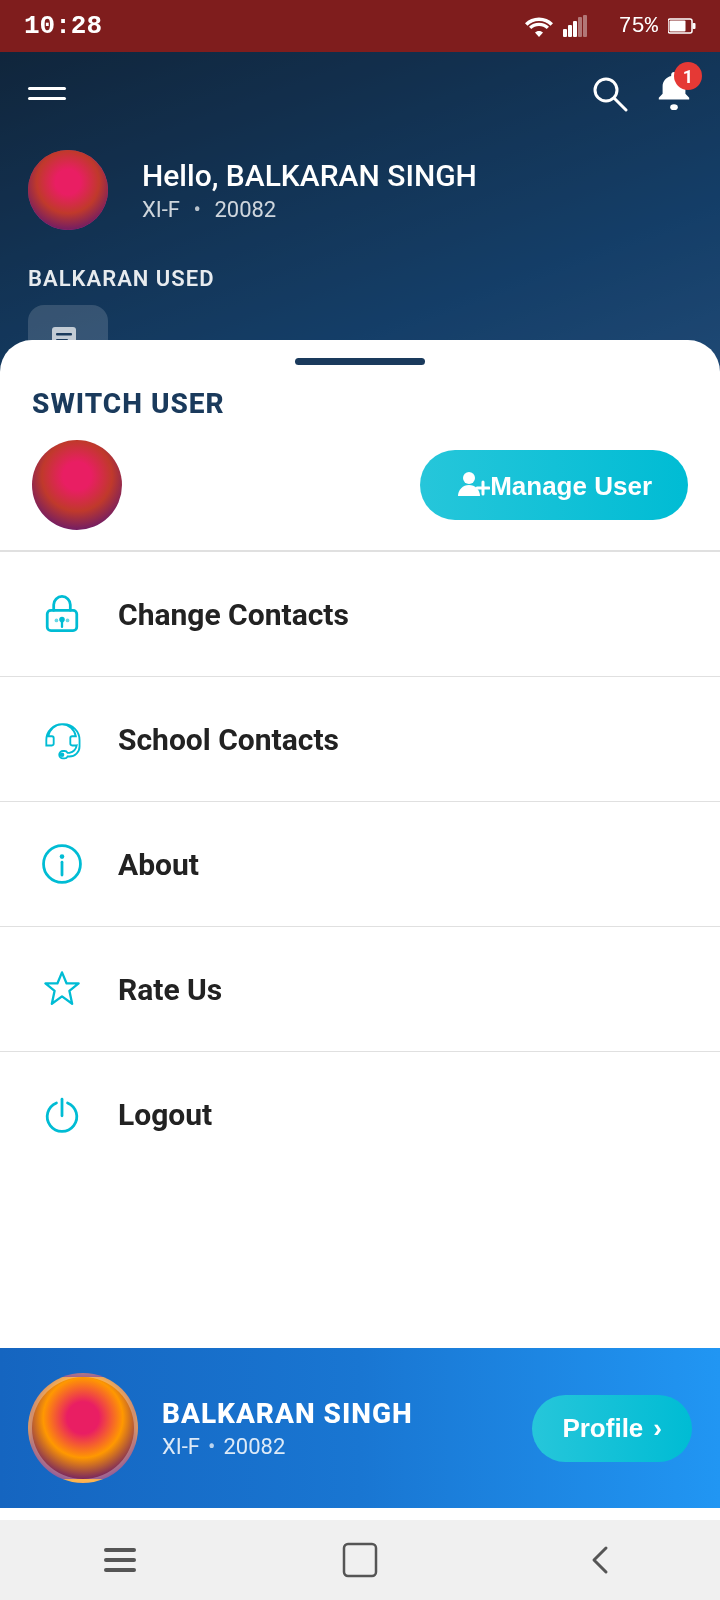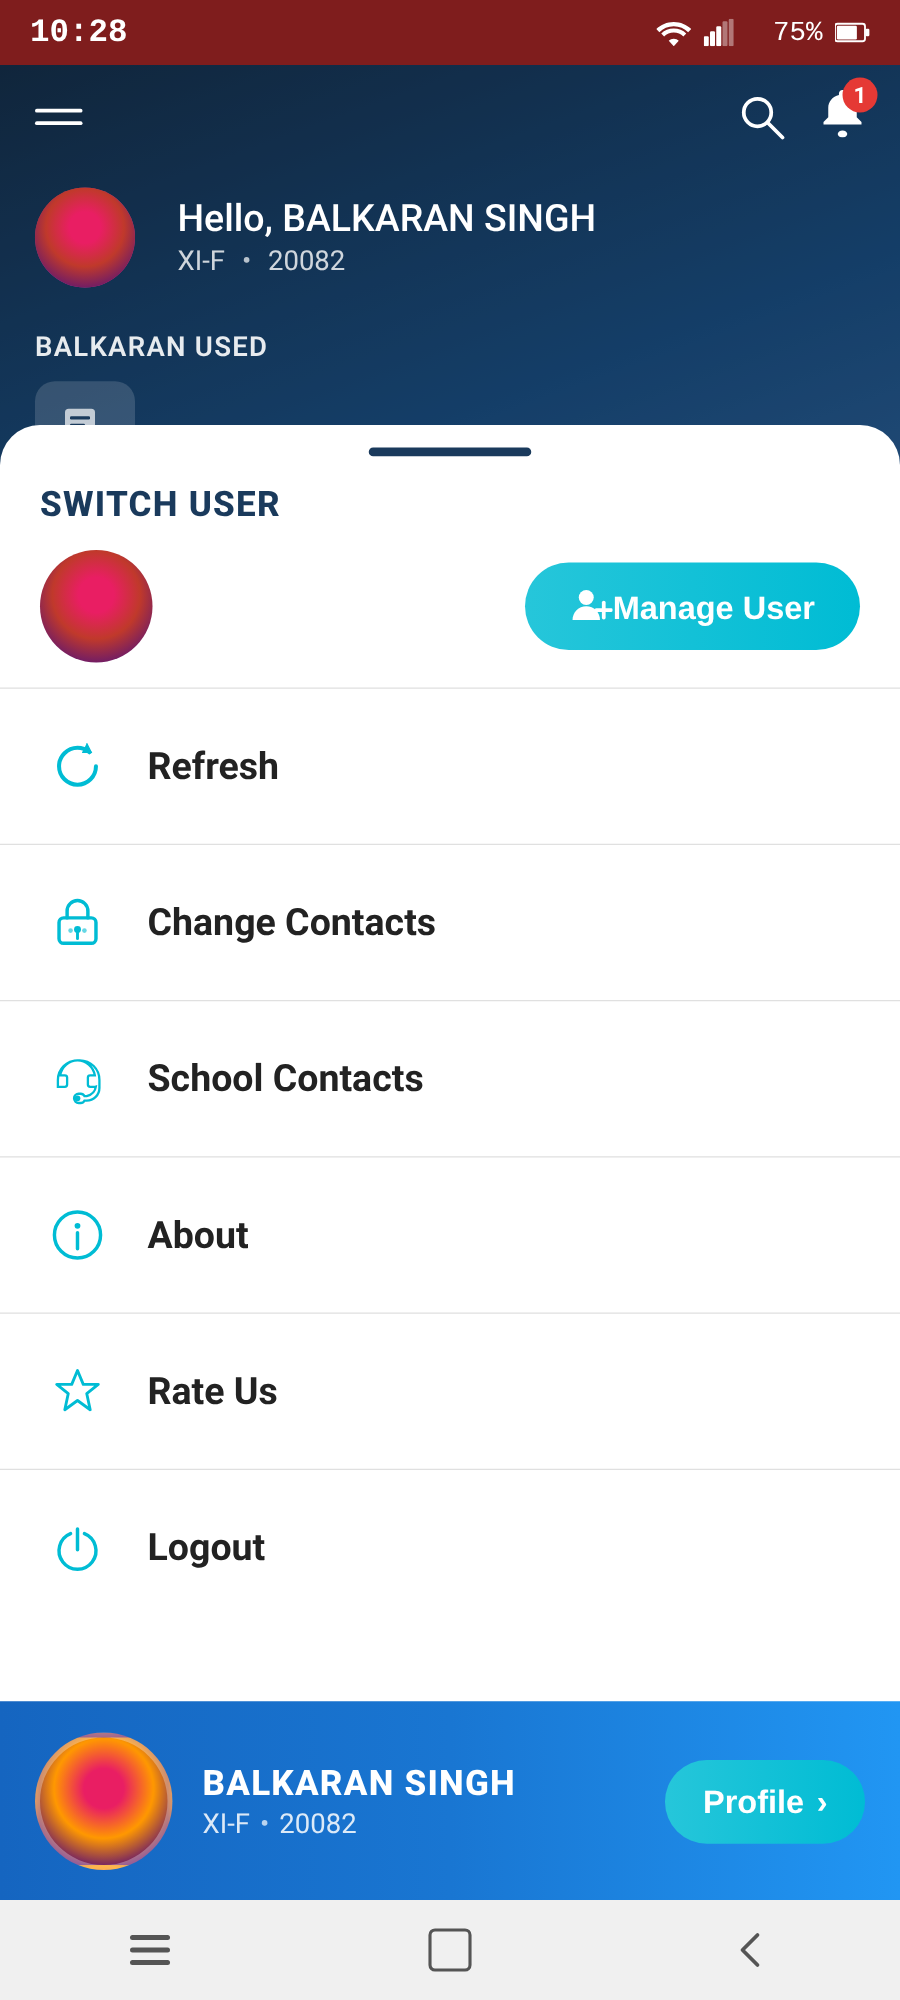--- a/index.html
+++ b/index.html
@@ -261,21 +261,21 @@
     }
     .menu-label {
       font-size: 30px;
       font-weight: 700;
       color: #222;
     }
 
     
     .profile-bar {
       position: absolute;
-      bottom: 79px;
+      bottom: 92px;
       left: 0;
       width: 720px;
       height: 160px;
       background: linear-gradient(90deg, #1565c0 0%, #1976d2 50%, #2196f3 100%);
       display: flex;
       align-items: center;
       padding: 0 28px;
       gap: 24px;
       z-index: 200;
     }
@@ -449,29 +449,20 @@
         </svg>
         <span>Manage User</span>
       </button>
     </div>
   </div>
 
   <div class="divider"></div>
 
   <div class="menu-list">
 
-    <div class="menu-item">
-      <div class="menu-icon">
-        <svg viewBox="0 0 52 52" fill="none">
-          <path d="M42 26c0 8.8-7.2 16-16 16S10 34.8 10 26 17.2 10 26 10c4 0 7.6 1.5 10.4 3.9" stroke="#00bcd4" stroke-width="3.5" stroke-linecap="round"></path>
-          <polyline points="34,6 38,14 30,14" fill="#00bcd4" stroke="#00bcd4" stroke-width="1"></polyline>
-        </svg>
-      </div>
-      <span class="menu-label">Refresh</span>
-    </div>
     <div class="divider"></div>
 
     <div class="menu-item">
       <div class="menu-icon">
         <svg viewBox="0 0 52 52" fill="none">
           <rect x="10" y="22" width="32" height="22" rx="4" stroke="#00bcd4" stroke-width="3"></rect>
           <path d="M17 22v-6a9 9 0 0118 0v6" stroke="#00bcd4" stroke-width="3" stroke-linecap="round"></path>
           <circle cx="26" cy="32" r="3" fill="#00bcd4"></circle>
           <line x1="26" y1="35" x2="26" y2="40" stroke="#00bcd4" stroke-width="2.5" stroke-linecap="round"></line>
 

